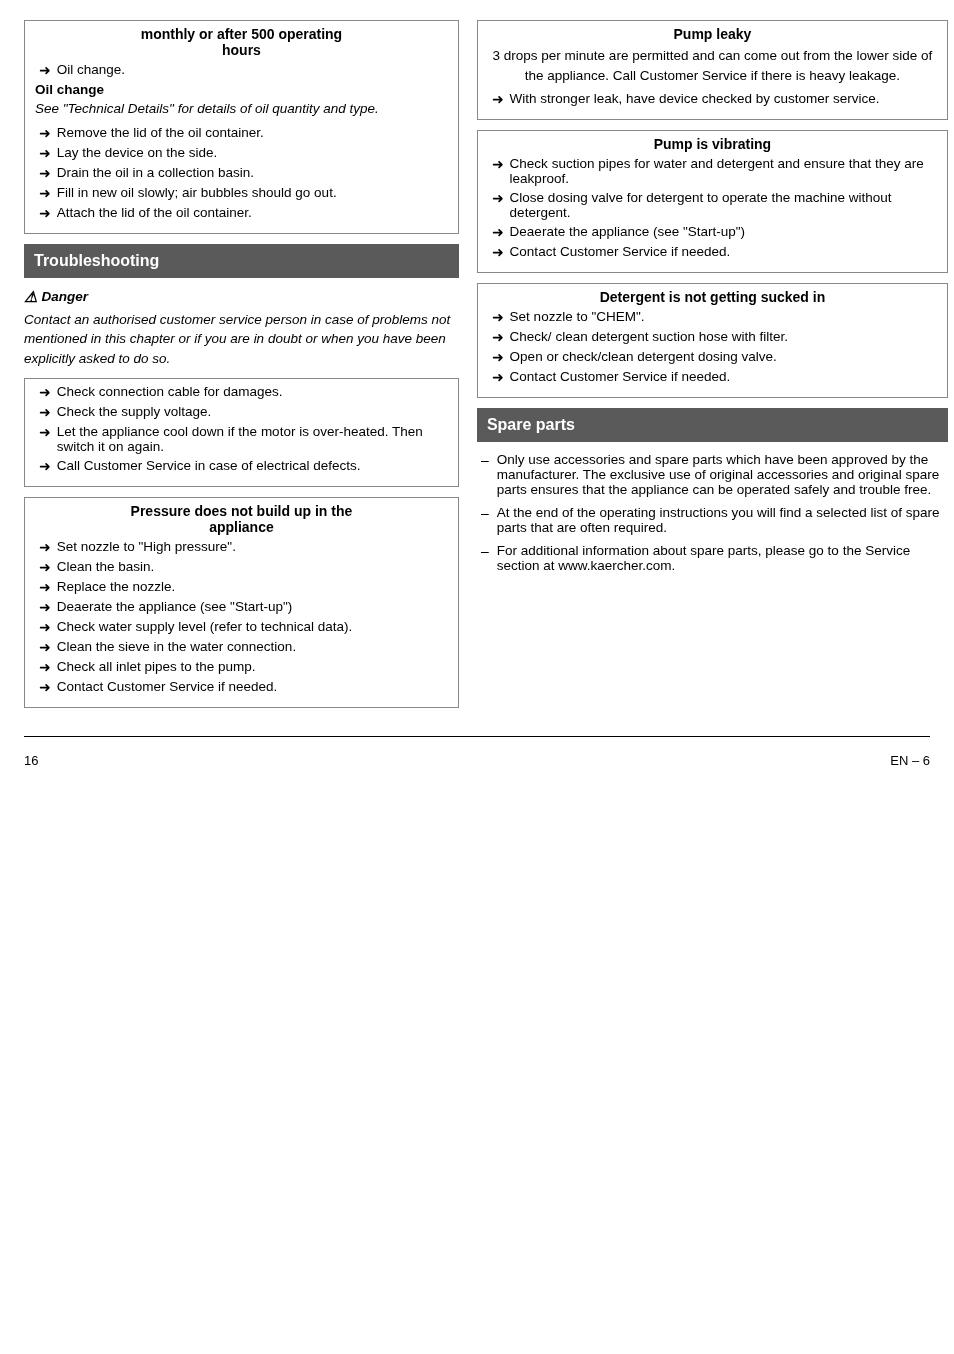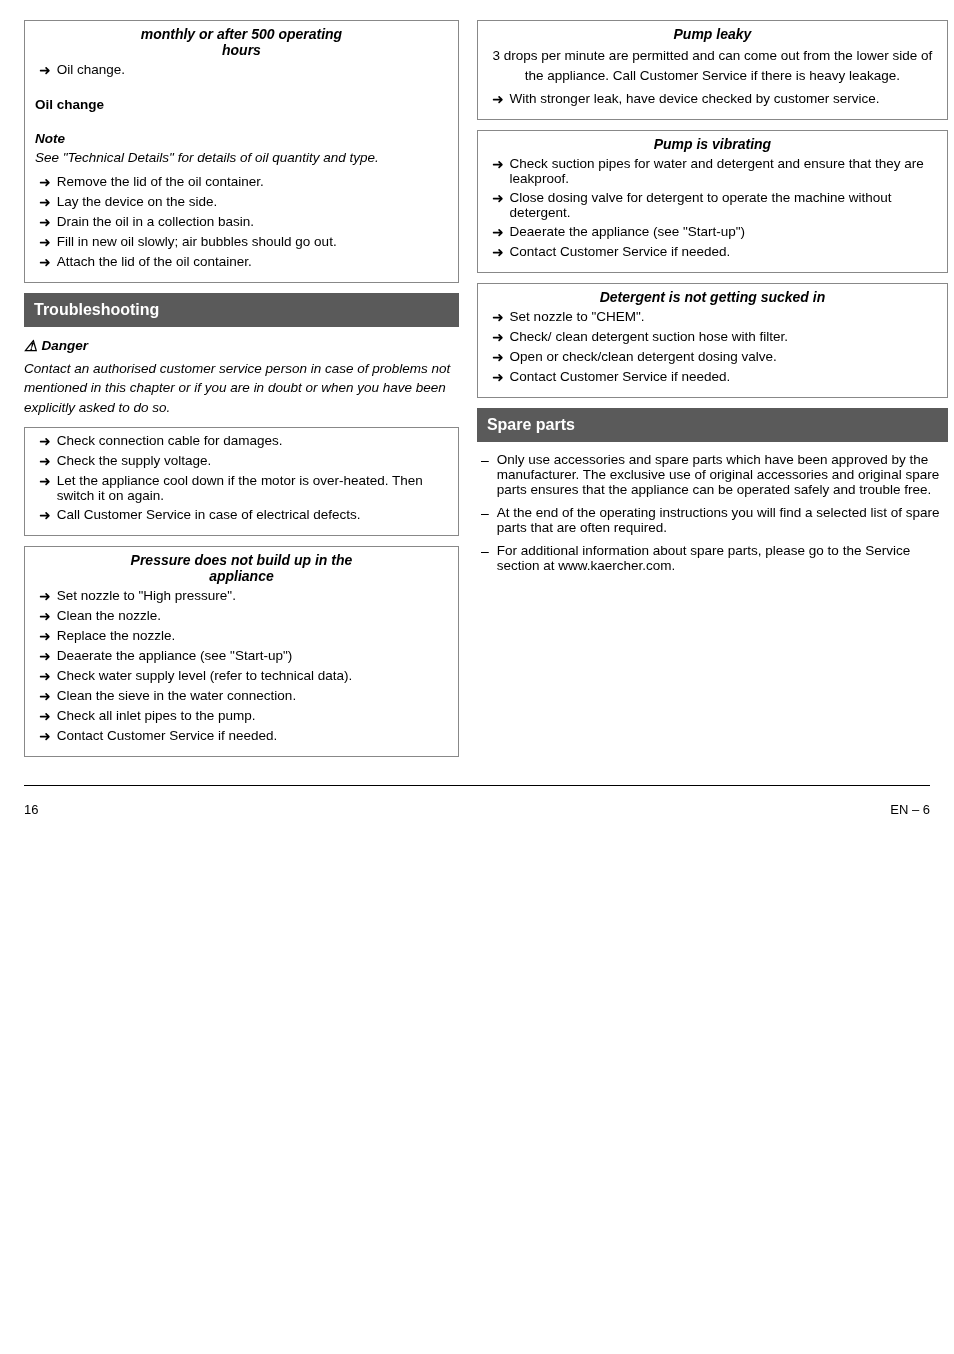--- a/index.html
+++ b/index.html
@@ -28,21 +28,20 @@
     .section-box {
       border: 1.5px solid #888;
       padding: 5px 10px 8px 10px;
       margin-bottom: 10px;
     }
     .section-box-title {
       text-align: center;
       font-weight: bold;
       font-size: 14px;
       margin-bottom: 4px;
-      font-style: italic;
     }
     .dark-header {
       background: #5a5a5a;
       color: #fff;
       text-align: left;
       font-weight: bold;
       font-size: 16px;
       padding: 8px 10px;
       margin-bottom: 10px;
     }
@@ -65,21 +64,21 @@
       padding-left: 4px;
     }
     .dash {
       margin-right: 8px;
       flex-shrink: 0;
       font-size: 14px;
     }
     .bold-label {
       font-weight: bold;
       margin-bottom: 2px;
-      margin-top: 19px;
+      margin-top: 4px;
       font-size: 13.5px;
     }
     .italic-text {
       font-style: italic;
       margin-bottom: 6px;
       font-size: 13.5px;
       line-height: 1.45;
     }
     .danger-label {
       font-style: italic;
@@ -124,21 +123,20 @@
     <div class="section-box">
       <div class="section-box-title">
         <span>monthly or after 500 operating</span><br>
         <span>hours</span>
       </div>
       <div class="arrow-item">
         <span class="arrow">➜</span>
         <span>Oil change.</span>
       </div>
       <div class="bold-label">Oil change</div>
-      <div class="bold-label" style="font-weight:bold;font-style:italic;">Note</div>
       <div class="italic-text">See "Technical Details" for details of oil quantity and type.</div>
       <div>
         <div class="arrow-item">
           <span class="arrow">➜</span>
           <span>Remove the lid of the oil container.</span>
         </div>
         <div class="arrow-item">
           <span class="arrow">➜</span>
           <span>Lay the device on the side.</span>
         </div>
@@ -193,21 +191,21 @@
         <span>Pressure does not build up in the</span><br>
         <span>appliance</span>
       </div>
       <div>
         <div class="arrow-item">
           <span class="arrow">➜</span>
           <span>Set nozzle to "High pressure".</span>
         </div>
         <div class="arrow-item">
           <span class="arrow">➜</span>
-          <span>Clean the nozzle.</span>
+          <span>Clean the basin.</span>
         </div>
         <div class="arrow-item">
           <span class="arrow">➜</span>
           <span>Replace the nozzle.</span>
         </div>
         <div class="arrow-item">
           <span class="arrow">➜</span>
           <span>Deaerate the appliance (see "Start-up")</span>
         </div>
         <div class="arrow-item">

